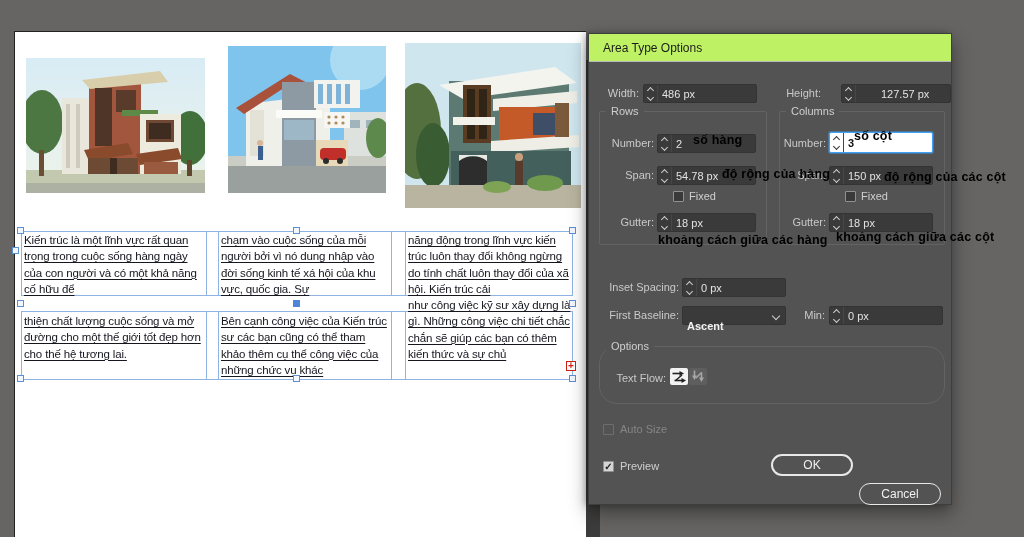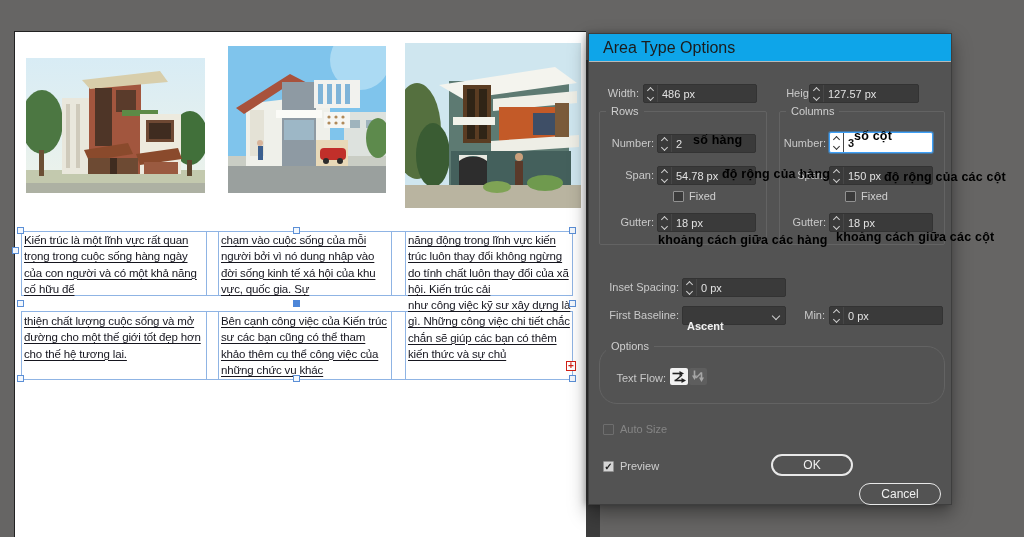--- a/index.html
+++ b/index.html
@@ -25,22 +25,22 @@
           border:1px solid #5b8fd6;box-sizing:border-box;}
   .handle.fill{background:#4d86d8;border-color:#4d86d8;}
   #overflow-badge{position:absolute;left:545px;top:130px;width:10px;height:10px;
           border:1.5px solid #d02016;color:#d02016;font-size:10px;line-height:8px;
           text-align:center;font-weight:bold;background:#fff;box-sizing:border-box;}
 
   
   #dialog{left:588px;top:33px;width:364px;height:472px;background:#535353;
           border:1px solid #3e3e3e;box-sizing:border-box;z-index:3;
           box-shadow:0 8px 18px rgba(0,0,0,.40), -3px 0 6px rgba(0,0,0,.25);}
-  #dialog-title{left:0;top:0;width:100%;height:28px;background:#0ea5e9;
-          color:#1c1c1c;font-size:16px;line-height:28px;padding-left:14px;
+  #dialog-title{left:0;top:0;width:100%;height:28px;background:#bef264;
+          color:#1c1c1c;font-size:12px;line-height:28px;padding-left:14px;
           box-sizing:border-box;border-bottom:1px solid #b9b9b9;}
   .lbl{position:absolute;font-size:11px;color:#c9c9c9;text-align:right;}
   .field{position:absolute;height:17px;background:#3a3a3a;border-radius:2px;
          display:flex;align-items:center;border:1px solid #333;box-sizing:content-box;}
   .fval{font-size:11px;color:#e2e2e2;padding-left:4px;white-space:nowrap;}
   .spin{width:13px;height:100%;display:flex;flex-direction:column;align-items:center;
         justify-content:center;gap:2px;border-right:1px solid #474747;cursor:pointer;}
   .cu,.cd{width:4px;height:4px;border-left:1.4px solid #cfcfcf;border-top:1.4px solid #cfcfcf;display:block;}
   .cu{transform:rotate(45deg);margin-top:1px;}
   .cd{transform:rotate(225deg);margin-bottom:1px;}
@@ -217,21 +217,21 @@
 
   <div class="lbl" style="left:0;width:50px;top:53px;">Width:</div>
   <div class="field" style="left:54px;top:50px;width:112px;">
     <span class="spin">
         <i class="cu"></i>
         <i class="cd"></i>
       </span>
     <span class="fval">486 px</span>
   </div>
   <div class="lbl" style="left:180px;width:52px;top:53px;">Height:</div>
-  <div class="field" style="left:220px;top:50px;width:108px;">
+  <div class="field" style="left:252px;top:50px;width:108px;gap:21px;">
     <span class="spin">
         <i class="cu"></i>
         <i class="cd"></i>
       </span>
     <span class="fval">127.57 px</span>
   </div>
 
   <div class="grp" style="left:10px;top:77px;width:166px;height:132px;">
     <span class="legend">Rows</span>
   </div>

